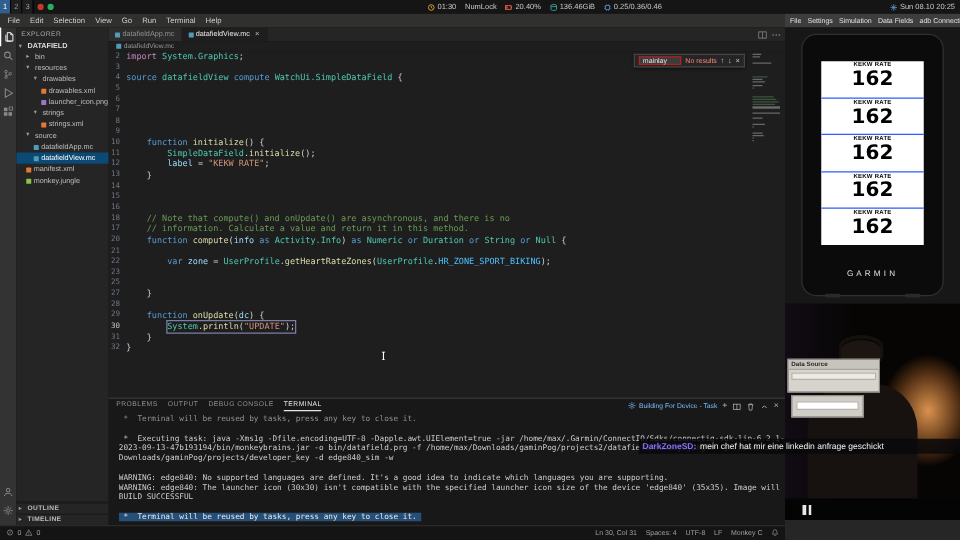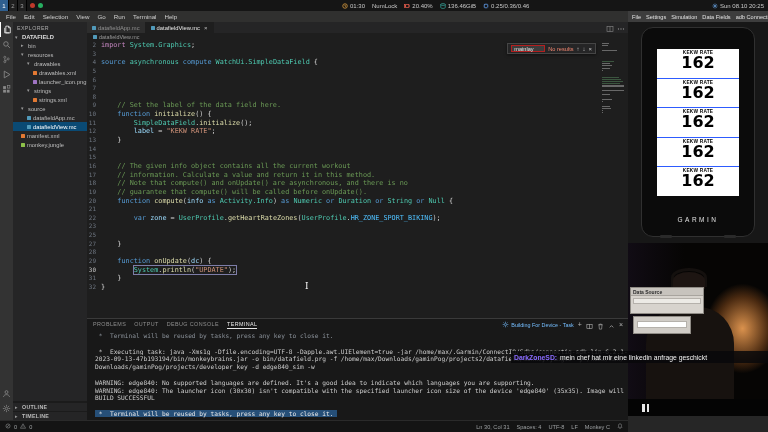--- a/index.html
+++ b/index.html
@@ -385,36 +385,35 @@
 
   <div id="breadcrumb">
     <span class="ficon" style="background:#519aba"></span>
     <span>datafieldView.mc</span>
   </div>
 
   <div id="codearea">
     <div id="code-lines">
         <div class="cl"><span class="ln">2</span><span><span class="tk-c">import </span><span class="tk-t">System.Graphics</span><span class="tk-p">;</span></span></div>
         <div class="cl"><span class="ln">3</span><span></span></div>
-        <div class="cl"><span class="ln">4</span><span><span class="tk-k">source </span><span class="tk-t">asynchronous</span><span class="tk-k"> compute </span><span class="tk-t">WatchUi.SimpleDataField</span><span class="tk-p"> {</span></span></div>
+        <div class="cl"><span class="ln">4</span><span><span class="tk-k">source </span><span class="tk-t">datafieldView</span><span class="tk-k"> compute </span><span class="tk-t">WatchUi.SimpleDataField</span><span class="tk-p"> {</span></span></div>
         <div class="cl"><span class="ln">5</span><span></span></div>
         <div class="cl"><span class="ln">6</span><span></span></div>
         <div class="cl"><span class="ln">7</span><span></span></div>
         <div class="cl"><span class="ln">8</span><span></span></div>
-        <div class="cl"><span class="ln">9</span><span><span class="tk-m">    // Set the label of the data field here.</span></span></div>
+        <div class="cl"><span class="ln">9</span></div>
         <div class="cl"><span class="ln">10</span><span><span class="tk-k">    function </span><span class="tk-f">initialize</span><span class="tk-p">() {</span></span></div>
         <div class="cl"><span class="ln">11</span><span><span class="tk-p">        </span><span class="tk-t">SimpleDataField</span><span class="tk-p">.</span><span class="tk-f">initialize</span><span class="tk-p">();</span></span></div>
         <div class="cl"><span class="ln">12</span><span><span class="tk-p">        </span><span class="tk-v">label</span><span class="tk-p"> = </span><span class="tk-s">"KEKW RATE"</span><span class="tk-p">;</span></span></div>
         <div class="cl"><span class="ln">13</span><span><span class="tk-p">    }</span></span></div>
         <div class="cl"><span class="ln">14</span><span></span></div>
         <div class="cl"><span class="ln">15</span><span></span></div>
-        <div class="cl"><span class="ln">16</span><span><span class="tk-m">    // The given info object contains all the current workout</span></span></div>
+        <div class="cl"><span class="ln">16</span></div>
+        <div class="cl"><span class="ln">18</span><span><span class="tk-m">    // Note that compute() and onUpdate() are asynchronous, and there is no</span></span></div>
         <div class="cl"><span class="ln">17</span><span><span class="tk-m">    // information. Calculate a value and return it in this method.</span></span></div>
-        <div class="cl"><span class="ln">18</span><span><span class="tk-m">    // Note that compute() and onUpdate() are asynchronous, and there is no</span></span></div>
-        <div class="cl"><span class="ln">19</span><span><span class="tk-m">    // guarantee that compute() will be called before onUpdate().</span></span></div>
         <div class="cl"><span class="ln">20</span><span><span class="tk-k">    function </span><span class="tk-f">compute</span><span class="tk-p">(</span><span class="tk-v">info</span><span class="tk-k"> as </span><span class="tk-t">Activity.Info</span><span class="tk-p">) </span><span class="tk-k">as </span><span class="tk-t">Numeric</span><span class="tk-k"> or </span><span class="tk-t">Duration</span><span class="tk-k"> or </span><span class="tk-t">String</span><span class="tk-k"> or </span><span class="tk-t">Null</span><span class="tk-p"> {</span></span></div>
         <div class="cl"><span class="ln">21</span><span></span></div>
         <div class="cl"><span class="ln">22</span><span><span class="tk-p">        </span><span class="tk-k">var </span><span class="tk-v">zone</span><span class="tk-p"> = </span><span class="tk-t">UserProfile</span><span class="tk-p">.</span><span class="tk-f">getHeartRateZones</span><span class="tk-p">(</span><span class="tk-t">UserProfile</span><span class="tk-p">.</span><span class="tk-o">HR_ZONE_SPORT_BIKING</span><span class="tk-p">);</span></span></div>
         <div class="cl"><span class="ln">23</span><span></span></div>
         <div class="cl"><span class="ln">25</span><span></span></div>
         <div class="cl"><span class="ln">27</span><span><span class="tk-p">    }</span></span></div>
         <div class="cl"><span class="ln">28</span><span></span></div>
         <div class="cl"><span class="ln">29</span><span><span class="tk-k">    function </span><span class="tk-f">onUpdate</span><span class="tk-p">(</span><span class="tk-v">dc</span><span class="tk-p">) {</span></span></div>
         <div class="cl cur"><span class="ln">30</span><span class="tk-p">        </span><span class="curbox"><span class="tk-t">System</span><span class="tk-p">.</span><span class="tk-f">println</span><span class="tk-p">(</span><span class="tk-s">"UPDATE"</span><span class="tk-p">);</span></span></div>
         <div class="cl"><span class="ln">31</span><span><span class="tk-p">    }</span></span></div>

